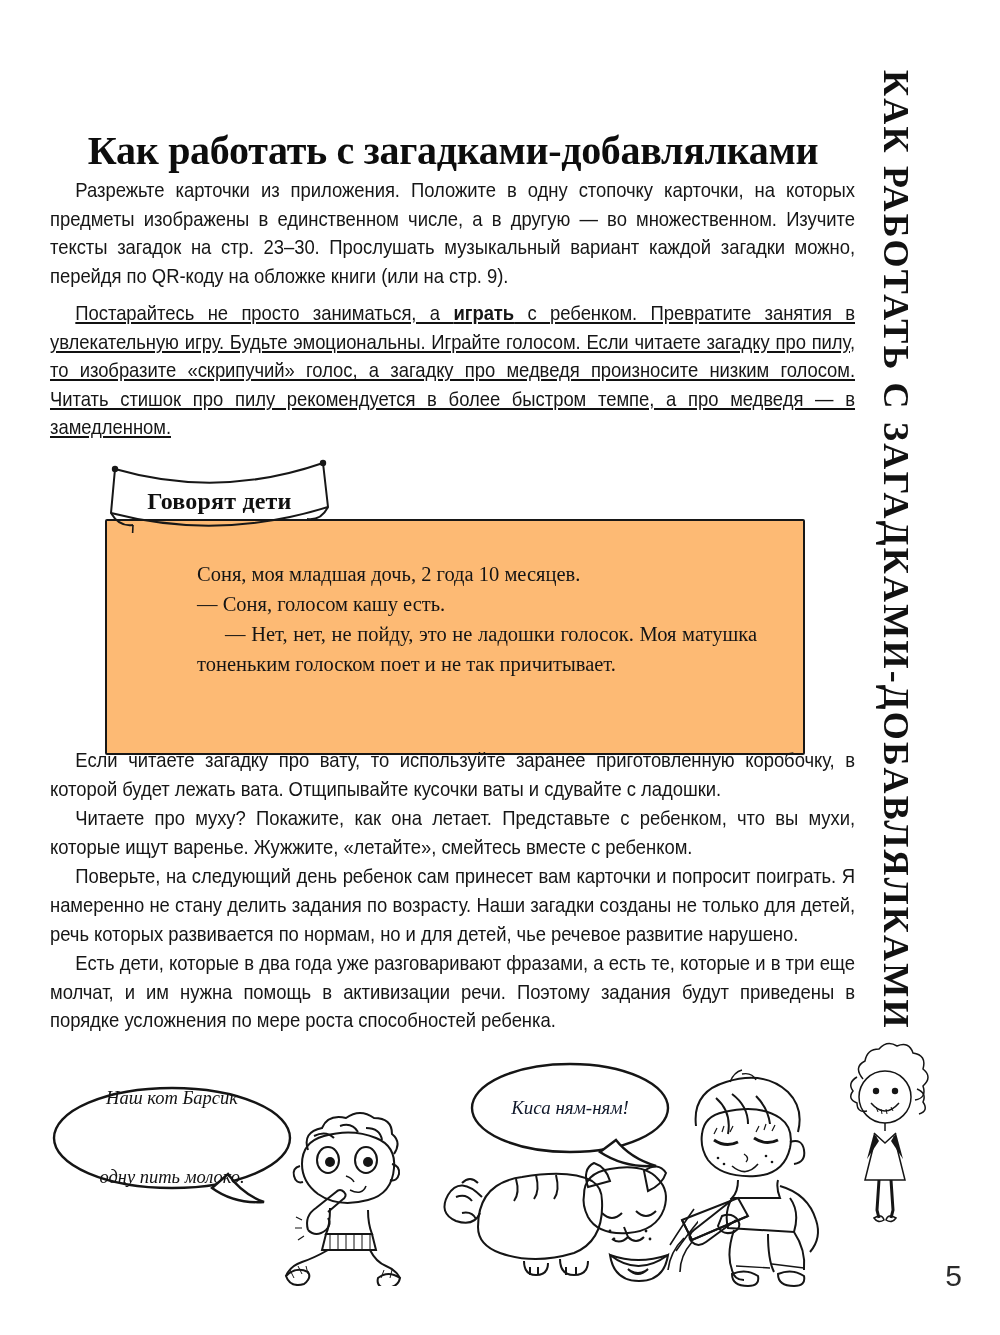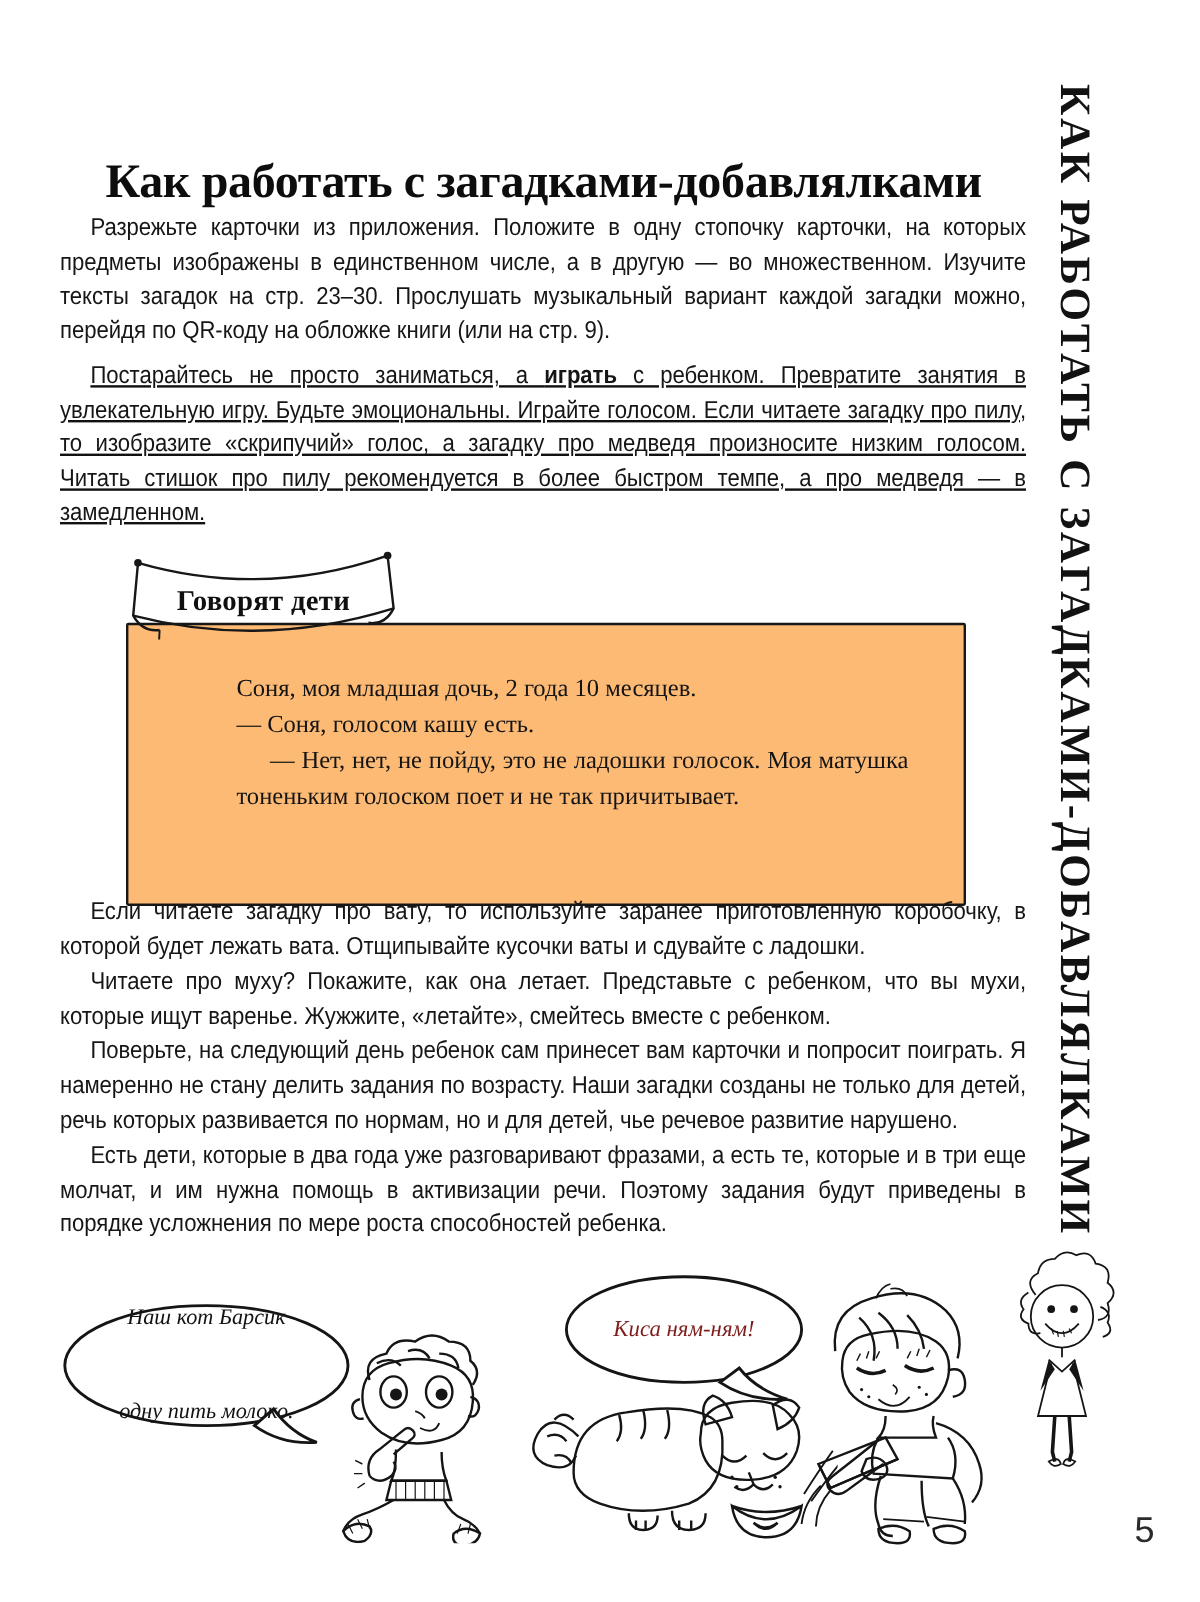--- a/index.html
+++ b/index.html
@@ -141,21 +141,21 @@
     pointer-events:none;
   }
 
   .bubble2{ left:470px; top:1062px; width:200px; height:108px; }
   .bubble2-text{
     position:absolute; left:0; top:0; width:200px; height:92px;
     display:flex; align-items:center; justify-content:center;
     font-family:"Liberation Serif", serif;
     font-style:italic;
     font-size:19px;
-    color:#7f1d1d;
+    color:#0f172a;
     pointer-events:none;
   }
 
   .boy-art{ left:278px; top:1108px; width:140px; height:178px; }
   .cat-art{ left:438px; top:1135px; width:260px; height:160px; }
   .pour-boy-art{ left:660px; top:1068px; width:190px; height:222px; }
 </style>
 </head>
 <body>
 

